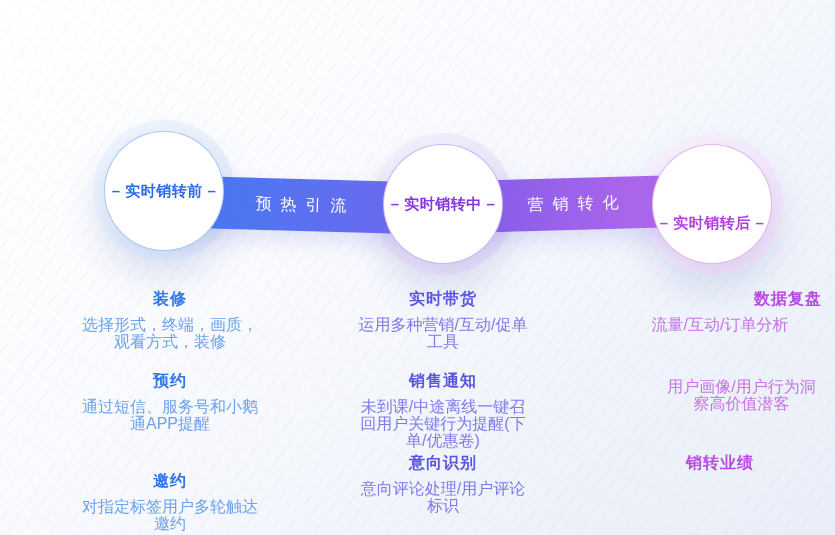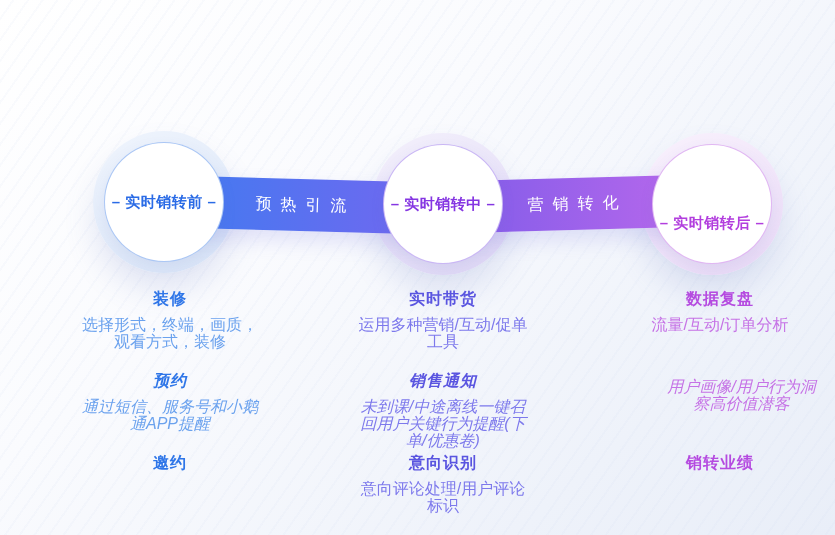--- a/index.html
+++ b/index.html
@@ -24,39 +24,39 @@
   .connector-label{
     color:#ffffff;font-size:16px;font-weight:400;
     letter-spacing:9px;margin-right:-9px;white-space:nowrap;
   }
 
   
   .ring{
     position:absolute;width:142px;height:142px;border-radius:50%;
     box-shadow:0 18px 30px rgba(98,120,190,0.16);
   }
-  .ring-1{left:93px;top:131px;}
+  .ring-1{left:93px;top:120px;}
   .ring-2{left:372px;top:133px;}
   .ring-3{left:641px;top:133px;}
   .core{
     position:absolute;inset:11px;border-radius:50%;background:#ffffff;
     border:1px solid;z-index:3;
     display:flex;align-items:center;justify-content:center;
     box-shadow:0 6px 14px rgba(98,120,190,0.10);
   }
   .circle-label{font-size:15px;font-weight:700;white-space:nowrap;letter-spacing:0.5px;}
 
   
   .col{position:absolute;top:289px;width:220px;text-align:center;z-index:2;}
   .col-1{left:52px;}
   .col-2{left:325px;}
   .col-3{left:602px;}
   .item{position:absolute;left:16px;right:0;}
   .row-a{top:0;}
-  .row-b{top:82px;font-style:italic;}
+  .row-b{top:82px;}
   .row-c{top:164px;}
   .item-heading{font-size:16px;font-weight:700;line-height:20px;letter-spacing:1px;}
   .item-body{font-size:16px;line-height:17px;margin:7px auto 0;max-width:177px;}
   .col-3 .item-body{max-width:166px;}
 </style>
 </head>
 <body>
 
 <div class="canvas">
 
@@ -88,42 +88,43 @@
   <div class="col col-1">
     <div class="item row-a">
       <div class="item-heading" style="color: rgb(47, 118, 232);">装修</div>
       <div class="item-body" style="color: rgb(107, 162, 238);">选择形式，终端，画质，观看方式，装修</div>
     </div>
     <div class="item row-b">
       <div class="item-heading" style="color: rgb(47, 118, 232);">预约</div>
       <div class="item-body" style="color: rgb(107, 162, 238);">通过短信、服务号和小鹅通APP提醒</div>
     </div>
     <div class="item row-c">
-      <div class="item-heading" style="color: rgb(47, 118, 232);">邀约</div>
+      <div class="item-heading" style="color: rgb(47, 118, 232); margin-top: 18px;">邀约</div>
+      <div class="item-body" style="color: rgb(107, 162, 238);">对指定标签用户多轮触达邀约</div>
     </div>
   </div>
 
   <div class="col col-2">
     <div class="item row-a">
       <div class="item-heading" style="color: rgb(90, 85, 224);">实时带货</div>
       <div class="item-body" style="color: rgb(125, 121, 236);">运用多种营销/互动/促单工具</div>
     </div>
     <div class="item row-b">
       <div class="item-heading" style="color: rgb(90, 85, 224);">销售通知</div>
       <div class="item-body" style="color: rgb(125, 121, 236);">未到课/中途离线一键召回用户关键行为提醒(下单/优惠卷)</div>
     </div>
     <div class="item row-c">
       <div class="item-heading" style="color: rgb(90, 85, 224);">意向识别</div>
       <div class="item-body" style="color: rgb(125, 121, 236);">意向评论处理/用户评论标识</div>
     </div>
   </div>
 
   <div class="col col-3">
     <div class="item row-a">
-      <div class="item-heading" style="color: rgb(181, 75, 224);">数据复盘</div>
+      <div class="item-heading" style="color: rgb(181, 75, 224); text-align: right;">数据复盘</div>
       <div class="item-body" style="color: rgb(198, 115, 230);">流量/互动/订单分析</div>
     </div>
     <div class="item row-b">
       <div class="item-body" style="color: rgb(198, 115, 230); margin-left: 43px;">用户画像/用户行为洞察高价值潜客</div>
     </div>
     <div class="item row-c">
       <div class="item-heading" style="color: rgb(181, 75, 224);">销转业绩</div>
       <div class="item-body" style="color: rgb(198, 115, 230);"></div>
     </div>
   </div>

